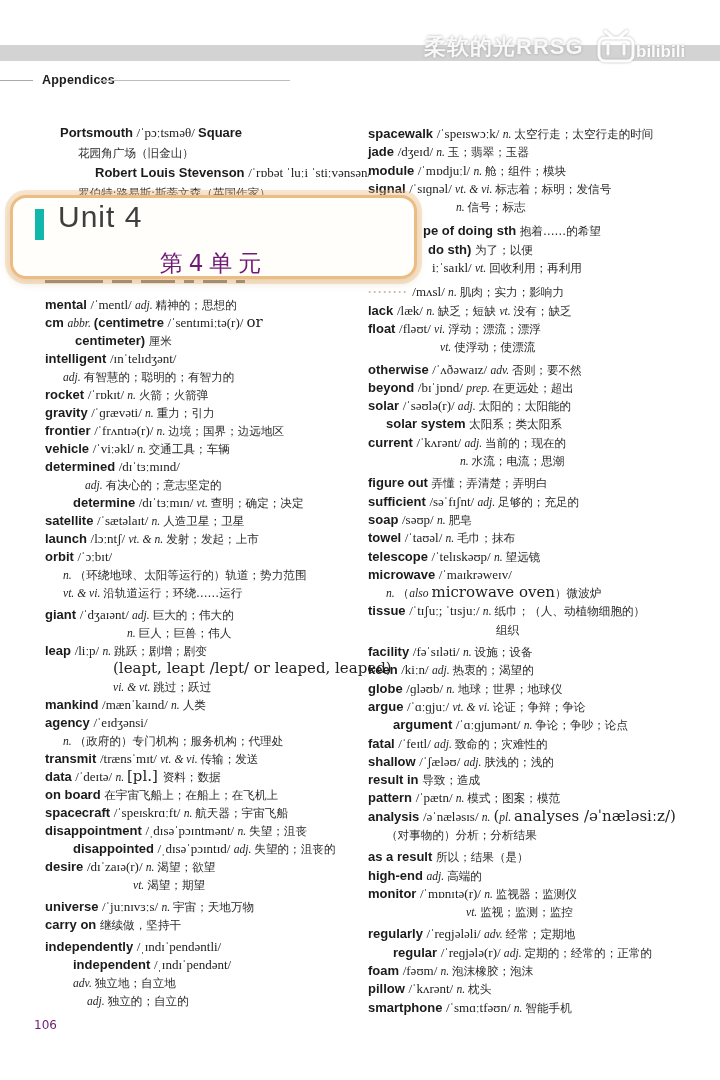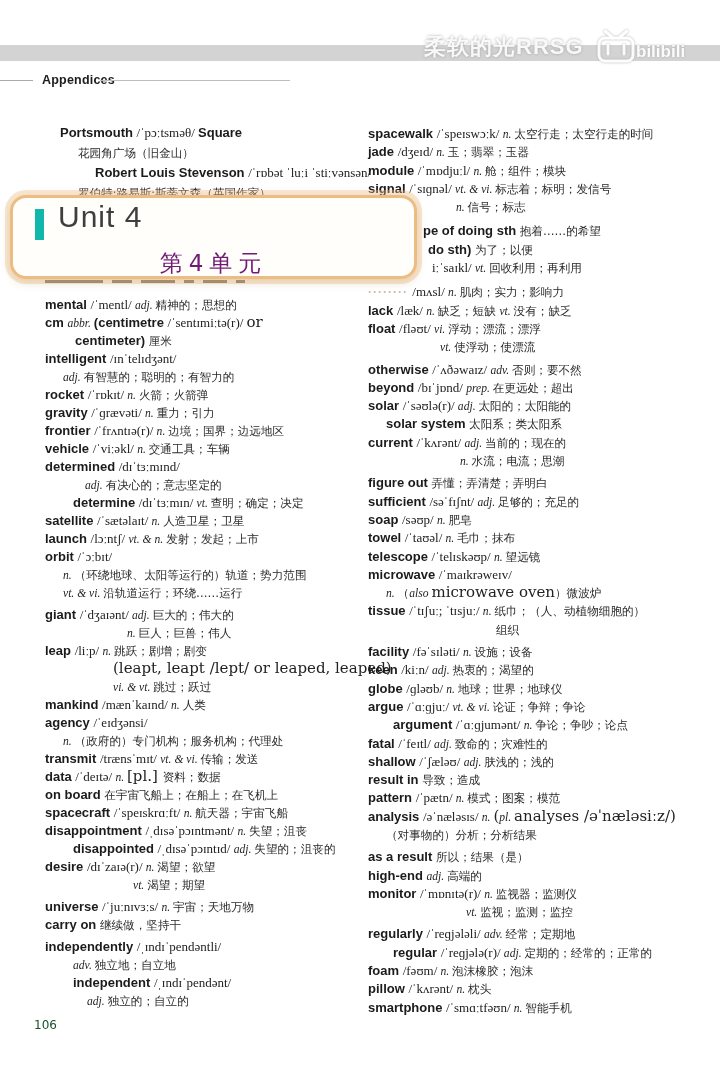--- a/index.html
+++ b/index.html
@@ -27,21 +27,21 @@
   span.f{font-weight:700;color:#cdbaa0;letter-spacing:1px;font-size:12px;}
   .clipline .dash{display:inline-block;height:3px;background:#6a6a6a;margin-right:9px;vertical-align:8px;}
   .overlay{position:absolute;left:10px;top:195px;width:401px;height:78px;background:#fffefb;
            border:3px solid #ecbd83;border-radius:16px;
            box-shadow:0 0 0 5px rgba(236,189,131,0.38), 0 3px 8px rgba(176,138,86,0.35);}
   .accent{position:absolute;left:22px;top:11px;width:9px;height:31px;background:#12b7ac;}
   .u-title{position:absolute;left:45px;top:2px;font-size:30px;font-weight:400;color:#3e3e3e;
            font-family:"Liberation Sans",sans-serif;letter-spacing:1px;}
   .u-sub{position:absolute;left:0;right:0;top:50px;text-align:center;font-size:23px;color:#701a75;
          letter-spacing:6px;font-family:"DejaVu Sans",sans-serif;}
-  .pagenum{position:absolute;left:34px;top:1018px;font-size:12px;color:#14532d;
+  .pagenum{position:absolute;left:34px;top:1018px;font-size:12px;color:#701a75;
            font-family:"DejaVu Sans",sans-serif;}
 </style>
 </head>
 <body>
 
 <div class="page-root">
 
   <div class="band"></div>
 
   <div class="watermark">
@@ -97,22 +97,22 @@
       <div class="line" style="line-height: 18px; height: 18px;"><span class="w">data </span><span class="p">/ˈdeɪtə/ </span><span class="i">n. </span><span class="e">[pl.] </span><span class="z">资料；数据</span></div>
       <div class="line" style="line-height: 18px; height: 18px;"><span class="w">on board </span><span class="z">在宇宙飞船上；在船上；在飞机上</span></div>
       <div class="line" style="line-height: 18px; height: 18px;"><span class="w">spacecraft </span><span class="p">/ˈspeɪskrɑːft/ </span><span class="i">n. </span><span class="z">航天器；宇宙飞船</span></div>
       <div class="line" style="line-height: 18px; height: 18px;"><span class="w">disappointment </span><span class="p">/ˌdɪsəˈpɔɪntmənt/ </span><span class="i">n. </span><span class="z">失望；沮丧</span></div>
       <div class="line" style="line-height: 18px; height: 18px; padding-left: 28px;"><span class="w">disappointed </span><span class="p">/ˌdɪsəˈpɔɪntɪd/ </span><span class="i">adj. </span><span class="z">失望的；沮丧的</span></div>
       <div class="line" style="line-height: 18px; height: 18px;"><span class="w">desire </span><span class="p">/dɪˈzaɪə(r)/ </span><span class="i">n. </span><span class="z">渴望；欲望</span></div>
       <div class="line" style="line-height: 18px; height: 18px; padding-left: 88px;"><span class="i">vt. </span><span class="z">渴望；期望</span></div>
       <div class="line" style="line-height: 18px; height: 18px; margin-top: 4px;"><span class="w">universe </span><span class="p">/ˈjuːnɪvɜːs/ </span><span class="i">n. </span><span class="z">宇宙；天地万物</span></div>
       <div class="line" style="line-height: 18px; height: 18px;"><span class="w">carry on </span><span class="z">继续做，坚持干</span></div>
       <div class="line" style="line-height: 18px; height: 18px; margin-top: 4px;"><span class="w">independently </span><span class="p">/ˌɪndɪˈpendəntli/</span></div>
+      <div class="line" style="line-height: 18px; height: 18px; padding-left: 28px;"><span class="w">independent </span><span class="p">/ˌɪndɪˈpendənt/</span></div>
       <div class="line" style="line-height: 18px; height: 18px; padding-left: 28px;"><span class="i">adv. </span><span class="z">独立地；自立地</span></div>
-      <div class="line" style="line-height: 18px; height: 18px; padding-left: 28px;"><span class="w">independent </span><span class="p">/ˌɪndɪˈpendənt/</span></div>
       <div class="line" style="line-height: 18px; height: 18px; padding-left: 42px;"><span class="i">adj. </span><span class="z">独立的；自立的</span></div>
     </div>
   <div id="colRight" class="col">
       <div class="line" style="line-height: 18.3px; height: 18.3px;"><span class="w">spacewalk </span><span class="p">/ˈspeɪswɔːk/ </span><span class="i">n. </span><span class="z">太空行走；太空行走的时间</span></div>
       <div class="line" style="line-height: 18.3px; height: 18.3px;"><span class="w">jade </span><span class="p">/dʒeɪd/ </span><span class="i">n. </span><span class="z">玉；翡翠；玉器</span></div>
       <div class="line" style="line-height: 18.3px; height: 18.3px;"><span class="w">module </span><span class="p">/ˈmɒdjuːl/ </span><span class="i">n. </span><span class="z">舱；组件；模块</span></div>
       <div class="line" style="line-height: 18.3px; height: 18.3px;"><span class="w">signal </span><span class="p">/ˈsɪɡnəl/ </span><span class="i">vt. &amp; vi. </span><span class="z">标志着；标明；发信号</span></div>
       <div class="line" style="line-height: 18.3px; height: 18.3px; padding-left: 88px;"><span class="i">n. </span><span class="z">信号；标志</span></div>
       <div class="line" style="line-height: 18.3px; height: 18.3px; margin-top: 6px; padding-left: 55px;"><span class="w">pe of doing sth </span><span class="z">抱着……的希望</span></div>
       <div class="line" style="line-height: 18.3px; height: 18.3px; padding-left: 60px;"><span class="w">do sth) </span><span class="z">为了；以便</span></div>

